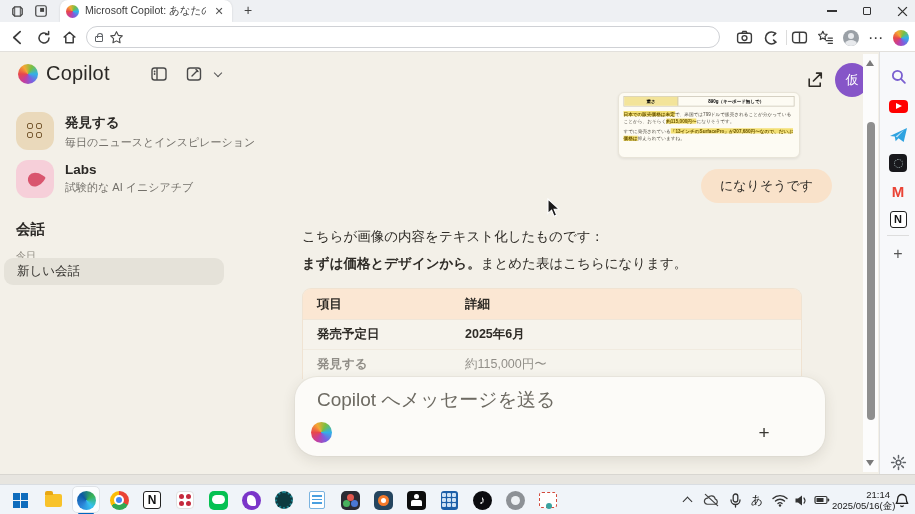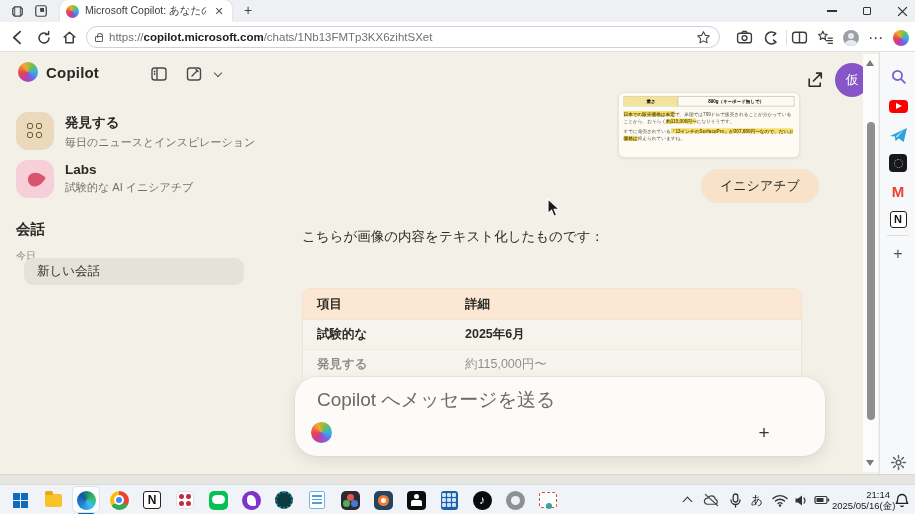--- a/index.html
+++ b/index.html
@@ -29,32 +29,32 @@
   .avatar-sm:before{content:"";position:absolute;top:3px;left:5px;width:6px;height:6px;border-radius:50%;background:#e8eaed;}
   .avatar-sm:after{content:"";position:absolute;top:10px;left:2px;width:12px;height:8px;border-radius:50%;background:#e8eaed;}
   .copilot-logo { border-radius:50%; background:conic-gradient(from 210deg,#c43e9f,#e8474b,#f6a833,#76c043,#31b1e8,#7b5fe0,#c43e9f); }
   .vdiv { position:absolute; top:8px; width:1px; height:15px; background:#dcdcdc; }
 
   
   .content { position:absolute; top:52px; left:0; width:915px; height:422px; background:#f3f0e8; }
 
   
   .cs-header { position:absolute; top:10px; left:18px; display:flex; align-items:center; gap:8px; }
-  .cs-name { font-size:15px; font-weight:bold; color:#2b2926; letter-spacing:.2px;}
+  .cs-name { font-size:20px; font-weight:normal; color:#2b2926; letter-spacing:.2px;}
   .hd-ic { position:absolute; top:12px; width:20px; height:20px; display:flex; align-items:center; justify-content:center;}
   .side-item { position:absolute; left:16px; display:flex; gap:11px; align-items:flex-start; }
   .side-badge { width:38px; height:38px; border-radius:12px; display:flex; align-items:center; justify-content:center; flex:none;}
   .si-title { font-size:13.5px; font-weight:bold; color:#2b2926; margin-top:2px;}
   .si-sub { font-size:11px; color:#73706a; margin-top:3px; white-space:nowrap;}
   .grid-glyph { width:16px; height:16px; display:grid; grid-template-columns:6px 6px; grid-template-rows:6px 6px; gap:3px;}
   .grid-glyph span { border:1.8px solid #7a5c33; border-radius:2px;}
   .labs-glyph { width:15px; height:15px; background:#d9556e; border-radius:75% 10% 55% 50%/55% 10% 75% 50%; transform:rotate(35deg);}
   .convo-header { position:absolute; left:16px; font-size:14.5px; font-weight:bold; color:#2b2926;}
   .convo-group { position:absolute; left:16px; font-size:10px; color:#8c887f;}
-  .convo-pill { position:absolute; left:24px; width:220px; height:27px; background:#e5e2d9; border-radius:9px; display:flex; align-items:center; padding:7px 13px; font-size:12.5px; color:#33312d;}
+  .convo-pill { position:absolute; left:4px; width:220px; height:27px; background:#e5e2d9; border-radius:9px; display:flex; align-items:center; padding:7px 13px; font-size:12.5px; color:#33312d;}
 
   
   .share-btn { position:absolute; top:18px; left:805px; width:22px; height:22px;}
   .chat-avatar { position:absolute; top:11px; left:835px; width:34px; height:34px; border-radius:50%; background:#8655c8; color:#fff; font-size:13px; display:flex; align-items:center; justify-content:center;}
   .thumb { position:absolute; top:40px; left:618px; width:182px; height:66px; background:#fdfbf3; border:1px solid #e8e4d8; border-radius:6px; overflow:hidden; box-shadow:0 1px 3px rgba(0,0,0,.08); }
   .thumb-inner { transform:scale(.75); transform-origin:0 0; width:240px; padding:4px 6px; }
   .t-row { display:flex; border:1px solid #c9c4b4; margin-bottom:5px;}
   .t-row .k { width:32%; background:#f3e49a; font-size:6px; font-weight:bold; text-align:center; padding:1.5px 0; border-right:1px solid #c9c4b4;}
   .t-row .v { flex:1; font-size:6px; font-weight:bold; text-align:center; padding:1.5px 0;}
   .t-p { font-size:6.2px; color:#4c483f; line-height:1.55; margin-bottom:4px;}
@@ -193,21 +193,20 @@
           <path d="M12.6 1.6v3h-3" fill="none" stroke="#3c3c3c" stroke-width="1.5" stroke-linecap="round" stroke-linejoin="round"></path>
         </svg>
     </div>
     <div class="tool-ic" style="left:60px;">
       <svg class="ic" width="17" height="17" viewBox="0 0 16 16">
           <path d="M2.5 8 L8 3 L13.5 8 M4.5 7 V13 H11.5 V7" fill="none" stroke="#3c3c3c" stroke-width="1.4" stroke-linejoin="round"></path>
         </svg>
     </div>
     <div class="urlbar">
       <div class="lock"></div>
-      <div class="url-text"><span>https://</span><b>copilot.microsoft.com</b><span>/chats/1Nb13FMTp3KX6zihtSXet</span></div>
       <svg class="ic" width="15" height="15" viewBox="0 0 16 16">
           <path d="M8 1.8l1.9 3.9 4.3.6-3.1 3 .7 4.3L8 11.6l-3.8 2 .7-4.3-3.1-3 4.3-.6z" fill="none" stroke="#4a4a4a" stroke-width="1.2" stroke-linejoin="round"></path>
         </svg>
     </div>
     <div class="tool-ic" style="left:735px;">
       <svg class="ic" width="17" height="17" viewBox="0 0 16 16">
           <rect x="1.5" y="4" width="13" height="9" rx="2" fill="none" stroke="#3c3c3c" stroke-width="1.3"></rect>
           <path d="M5.5 4l1-1.6h3l1 1.6" fill="none" stroke="#3c3c3c" stroke-width="1.3"></path>
           <circle cx="8" cy="8.5" r="2.3" fill="none" stroke="#3c3c3c" stroke-width="1.3"></circle>
         </svg>
@@ -305,31 +304,32 @@
       <div class="thumb-inner">
         <div class="t-row">
           <div class="k">重さ</div>
           <div class="v">890g（キーボード無しで）</div>
         </div>
         <div class="t-p"><span class="hl">日本での販売価格は未定</span><span>で、米国では799ドルで販売されることが分かっていることから、おそらく</span><span class="hl">約115,000円〜</span><span>になりそうです。</span></div>
         <div class="t-p"><span>すでに発売されている</span><span class="hl">「13インチのSurfacePro」が207,680円〜なので、だいぶ価格は</span><span>抑えられていますね。</span></div>
       </div>
     </div>
 
-    <div class="user-bubble">イニシアチブ</div>
+    <div class="user-bubble">になりそうです</div>
 
     <div class="a-line1">こちらが画像の内容をテキスト化したものです：</div>
+    <div class="a-line2"><b>まずは価格とデザインから。</b><span>まとめた表はこちらになります。</span></div>
 
     <div class="ctable">
       <div class="tr thead">
         <div class="c1">項目</div>
         <div class="c2" style="font-weight:bold;">詳細</div>
       </div>
       <div class="tr trow1">
-        <div class="c1">試験的な</div>
+        <div class="c1">発売予定日</div>
         <div class="c2" style="font-weight:bold;">2025年6月</div>
       </div>
       <div class="tr trow2">
         <div class="c1">発見する</div>
         <div class="c2">約115,000円〜</div>
       </div>
     </div>
 
     <div class="composer">
       <input type="text" placeholder="Copilot へメッセージを送る" style="">

